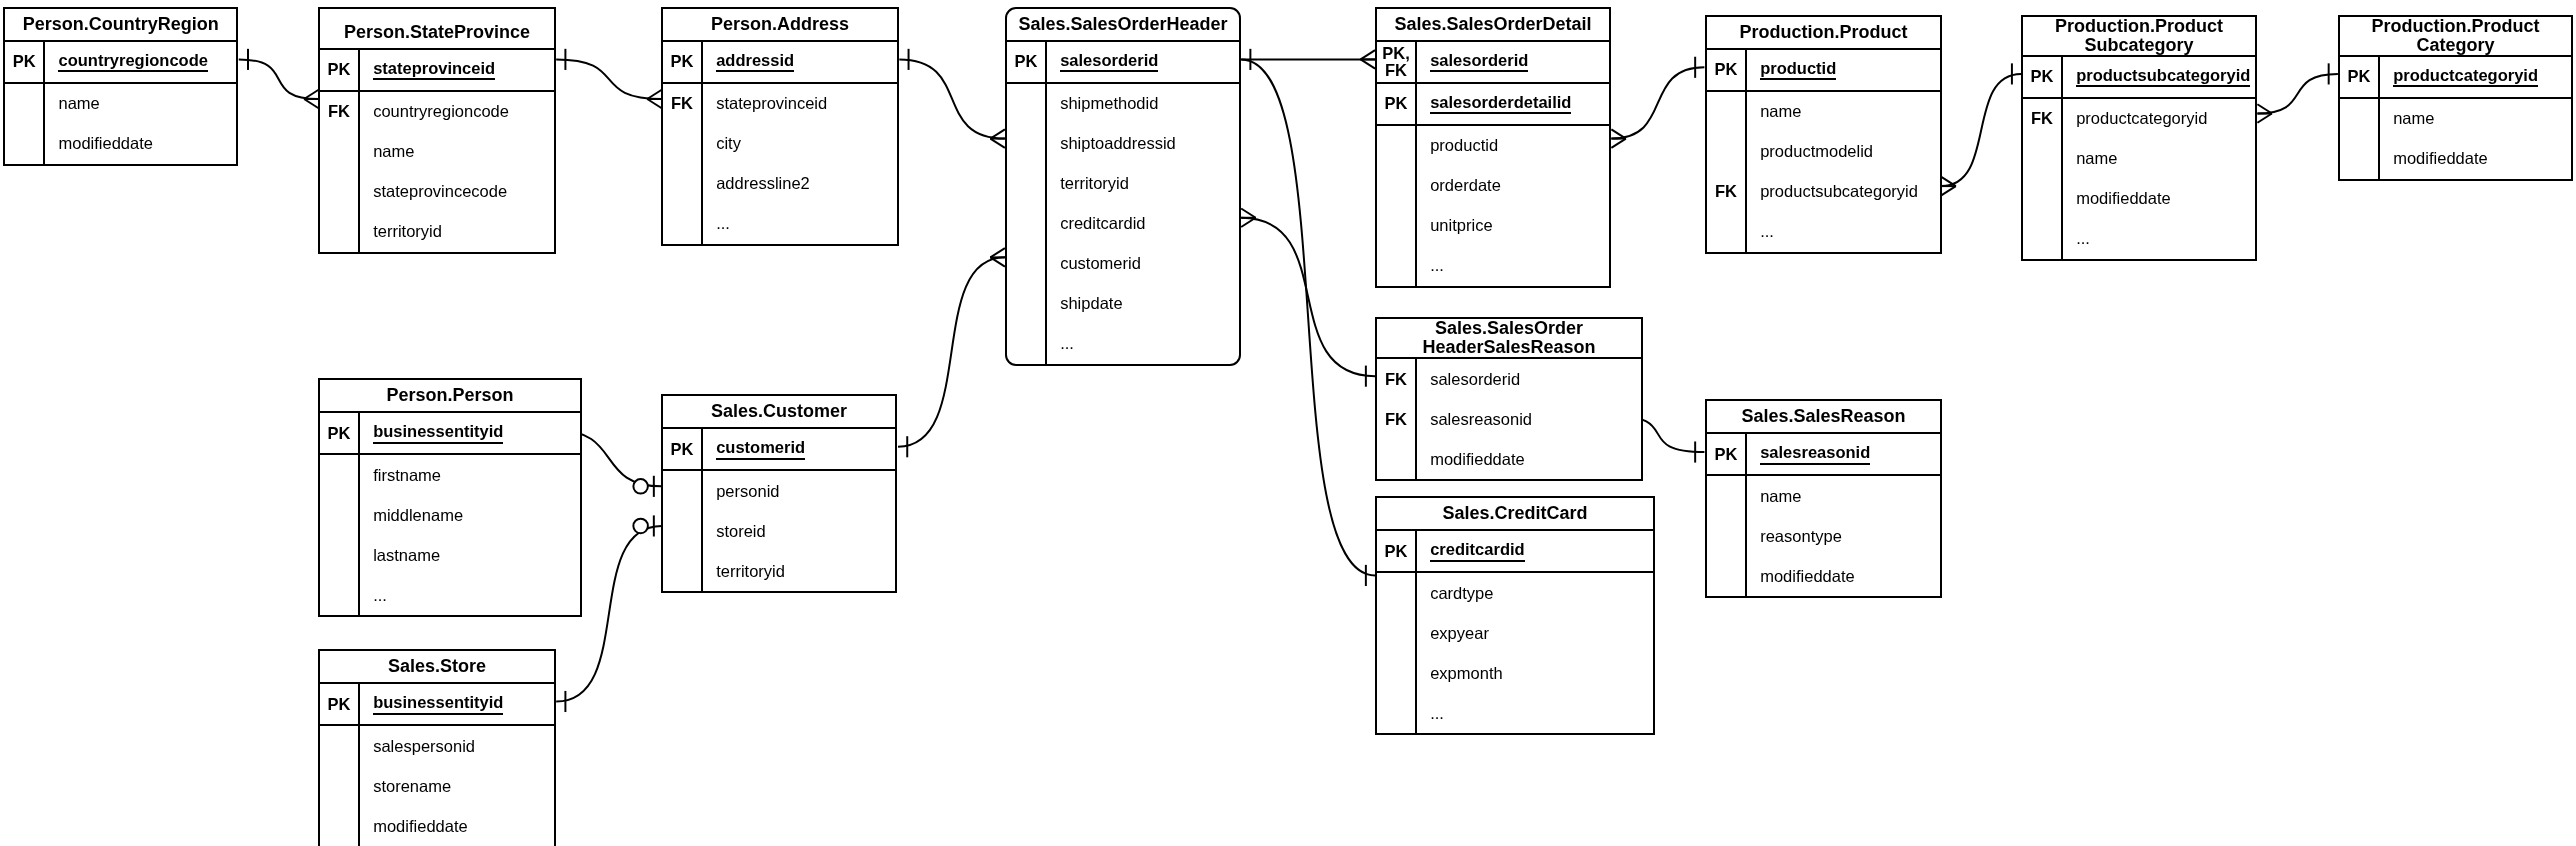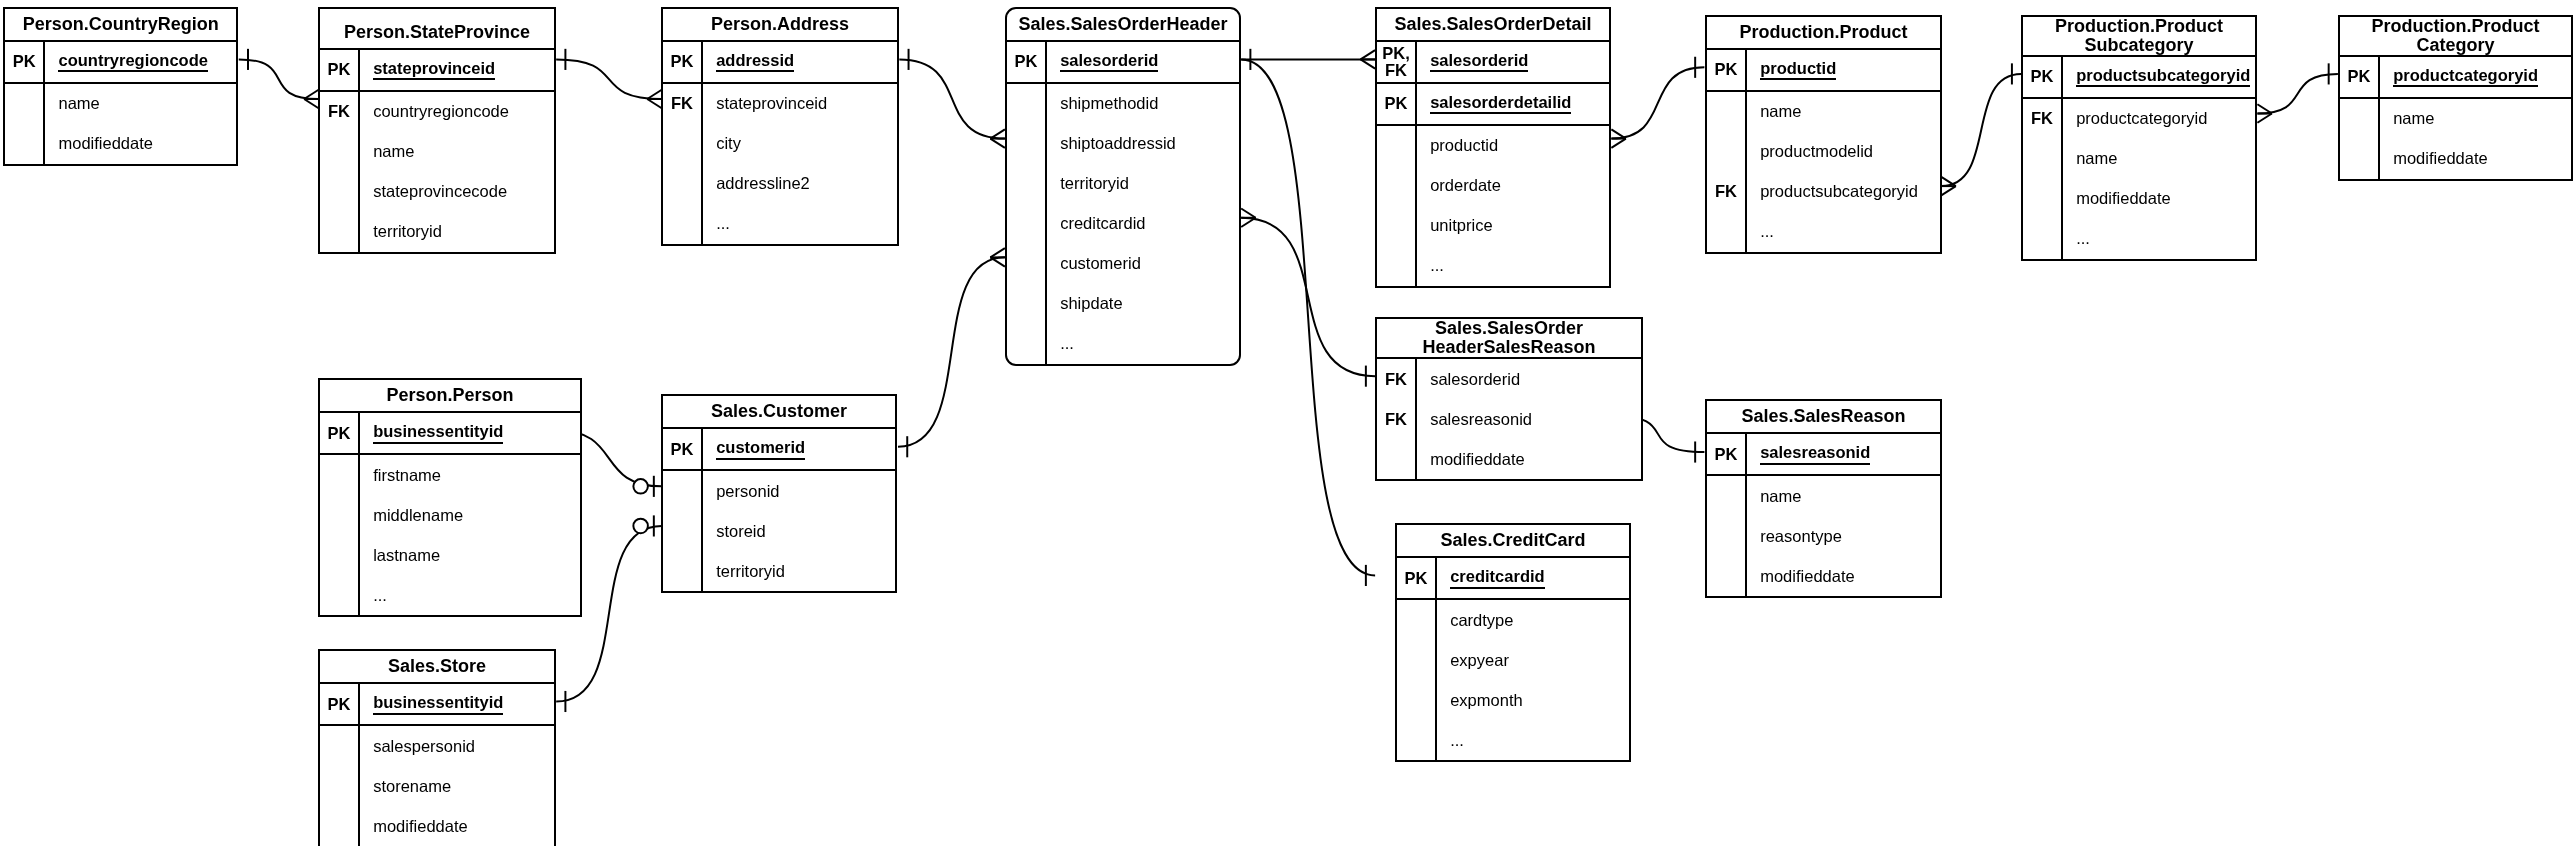--- a/index.html
+++ b/index.html
@@ -588,21 +588,21 @@
             </div>
             <div class="row">
               <div class="keycell"></div>
               <div class="namecell">
                 <span>modifieddate</span>
               </div>
             </div>
           </div>
         </div>
   </div>
-      <div class="entity" style="left: 1375px; top: 523px; width: 236px; margin-left: 20px;">
+      <div class="entity" style="left: 1375px; top: 496px; width: 280px;">
     <div class="entity-title" style="height: 33px;">Sales.CreditCard</div>
     <div class="entity-body">
           <div class="section">
             <div class="row">
               <div class="keycell">PK</div>
               <div class="namecell">
                 <span class="pkname">creditcardid</span>
               </div>
             </div>
           </div>

